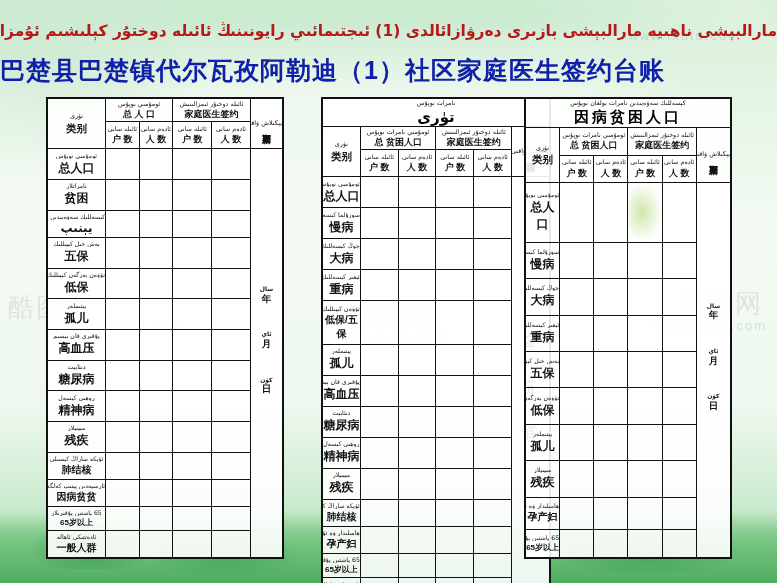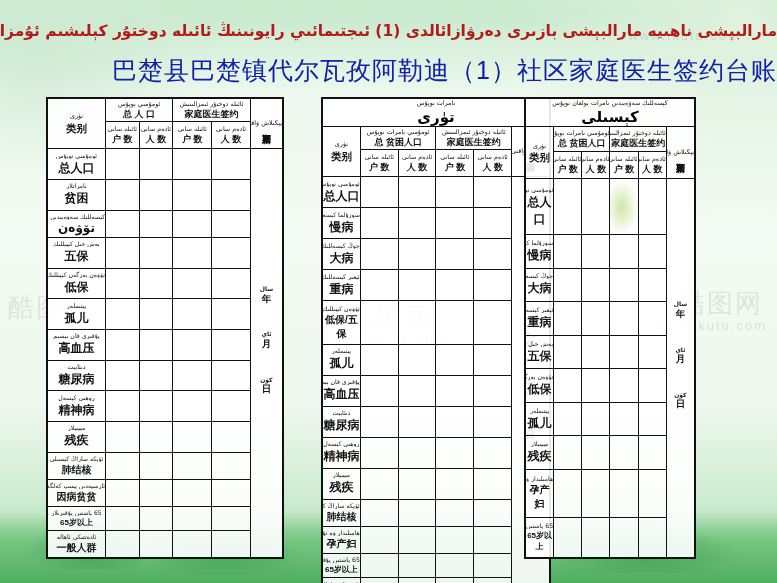--- a/index.html
+++ b/index.html
@@ -29,29 +29,29 @@
   #bg .topMist{position:absolute;left:0;right:0;top:0;height:26px;background:linear-gradient(to bottom,#cdeccf,rgba(205,236,207,0));}
 
   
   .wm{position:absolute;color:rgba(120,120,120,.20);font-size:13px;letter-spacing:2px;pointer-events:none;}
   .wm.big{font-size:26px;color:rgba(150,150,150,.22);}
 
   
   #titleUg{position:absolute;top:22px;left:0;right:0;text-align:center;
     font-size:15.5px;font-weight:bold;color:#b51a1a;direction:rtl;
     font-family:"DejaVu Sans","Liberation Sans",sans-serif;white-space:nowrap;}
-  #titleZh{position:absolute;top:54px;left:0;right:0;text-align:right;
-    font-size:25px;font-weight:normal;color:#1020a8;letter-spacing:1px;white-space:nowrap;}
+  #titleZh{position:absolute;top:54px;left:0;right:0;text-align:left;
+    font-size:25px;font-weight:bold;color:#1020a8;letter-spacing:1px;white-space:nowrap;}
 
   
   .panel{position:absolute;top:97px;background:rgba(255,255,255,.90);
     border:1.6px solid #111;box-sizing:border-box;}
   #panel1{left:46px;width:238px;height:462px;}
   #panel2{left:289px;width:230px;height:526px;margin-left:32px;}
-  #panel3{left:524px;width:172px;height:462px;}
+  #panel3{left:524px;width:208px;height:462px;}
 
   table.grid{width:100%;height:100%;border-collapse:collapse;table-layout:fixed;}
   table.grid td,table.grid th{border:1px solid #111;padding:0;text-align:center;vertical-align:middle;}
   .hdrCell{font-size:8px;line-height:1.15;color:#111;}
   .hdrUg{font-size:6.4px;direction:rtl;display:block;color:#111;
     font-family:"DejaVu Sans",sans-serif;white-space:nowrap;overflow:hidden;}
   .hdrZh{font-size:10.5px;font-weight:bold;display:block;margin-top:1px;}
   .hdrZh.sm{font-size:9px;}
   .rowLabel{font-size:6.2px;direction:rtl;color:#111;font-family:"DejaVu Sans",sans-serif;
     display:block;white-space:nowrap;overflow:hidden;}
@@ -150,21 +150,21 @@
             <span class="rowZh ">贫困</span>
           </td>
           <td class="blank"></td>
           <td class="blank"></td>
           <td class="blank"></td>
           <td class="blank"></td>
         </tr>
         <tr>
           <td>
             <span class="rowLabel">كېسەللىك سەۋەبىدىن نامرات</span>
-            <span class="rowZh ">تۆۋەن</span>
+            <span class="rowZh ">يېنىپ</span>
           </td>
           <td class="blank"></td>
           <td class="blank"></td>
           <td class="blank"></td>
           <td class="blank"></td>
         </tr>
         <tr>
           <td>
             <span class="rowLabel">بەش خىل كېپىللىك</span>
             <span class="rowZh ">五保</span>
@@ -472,21 +472,21 @@
         </tr>
       </tbody>
     </table>
 </div>
 <div class="panel" id="panel3">
   <table class="grid">
       <tbody>
         <tr>
           <td colspan="6" style="height: 26px;">
             <span class="hdrUg">كېسەللىك سەۋەبىدىن نامرات بولغان نوپۇس</span>
-            <span class="hdrZh" style="font-size:15px;letter-spacing:3px">كېسىلى</span>
+            <span class="hdrZh" style="font-size:15px;letter-spacing:3px">因病贫困人口</span>
           </td>
         </tr>
         <tr>
           <td rowspan="2" class="hdrCell" style="width: 22%; height: 30px;">
             <span class="hdrUg">تۈرى</span>
             <span class="hdrZh">类别</span>
           </td>
           <td colspan="2" class="hdrCell" style="width: 26%;">
             <span class="hdrUg">ئومۇمىي نامرات نوپۇس</span>
             <span class="hdrZh sm">总 贫困人口</span>

